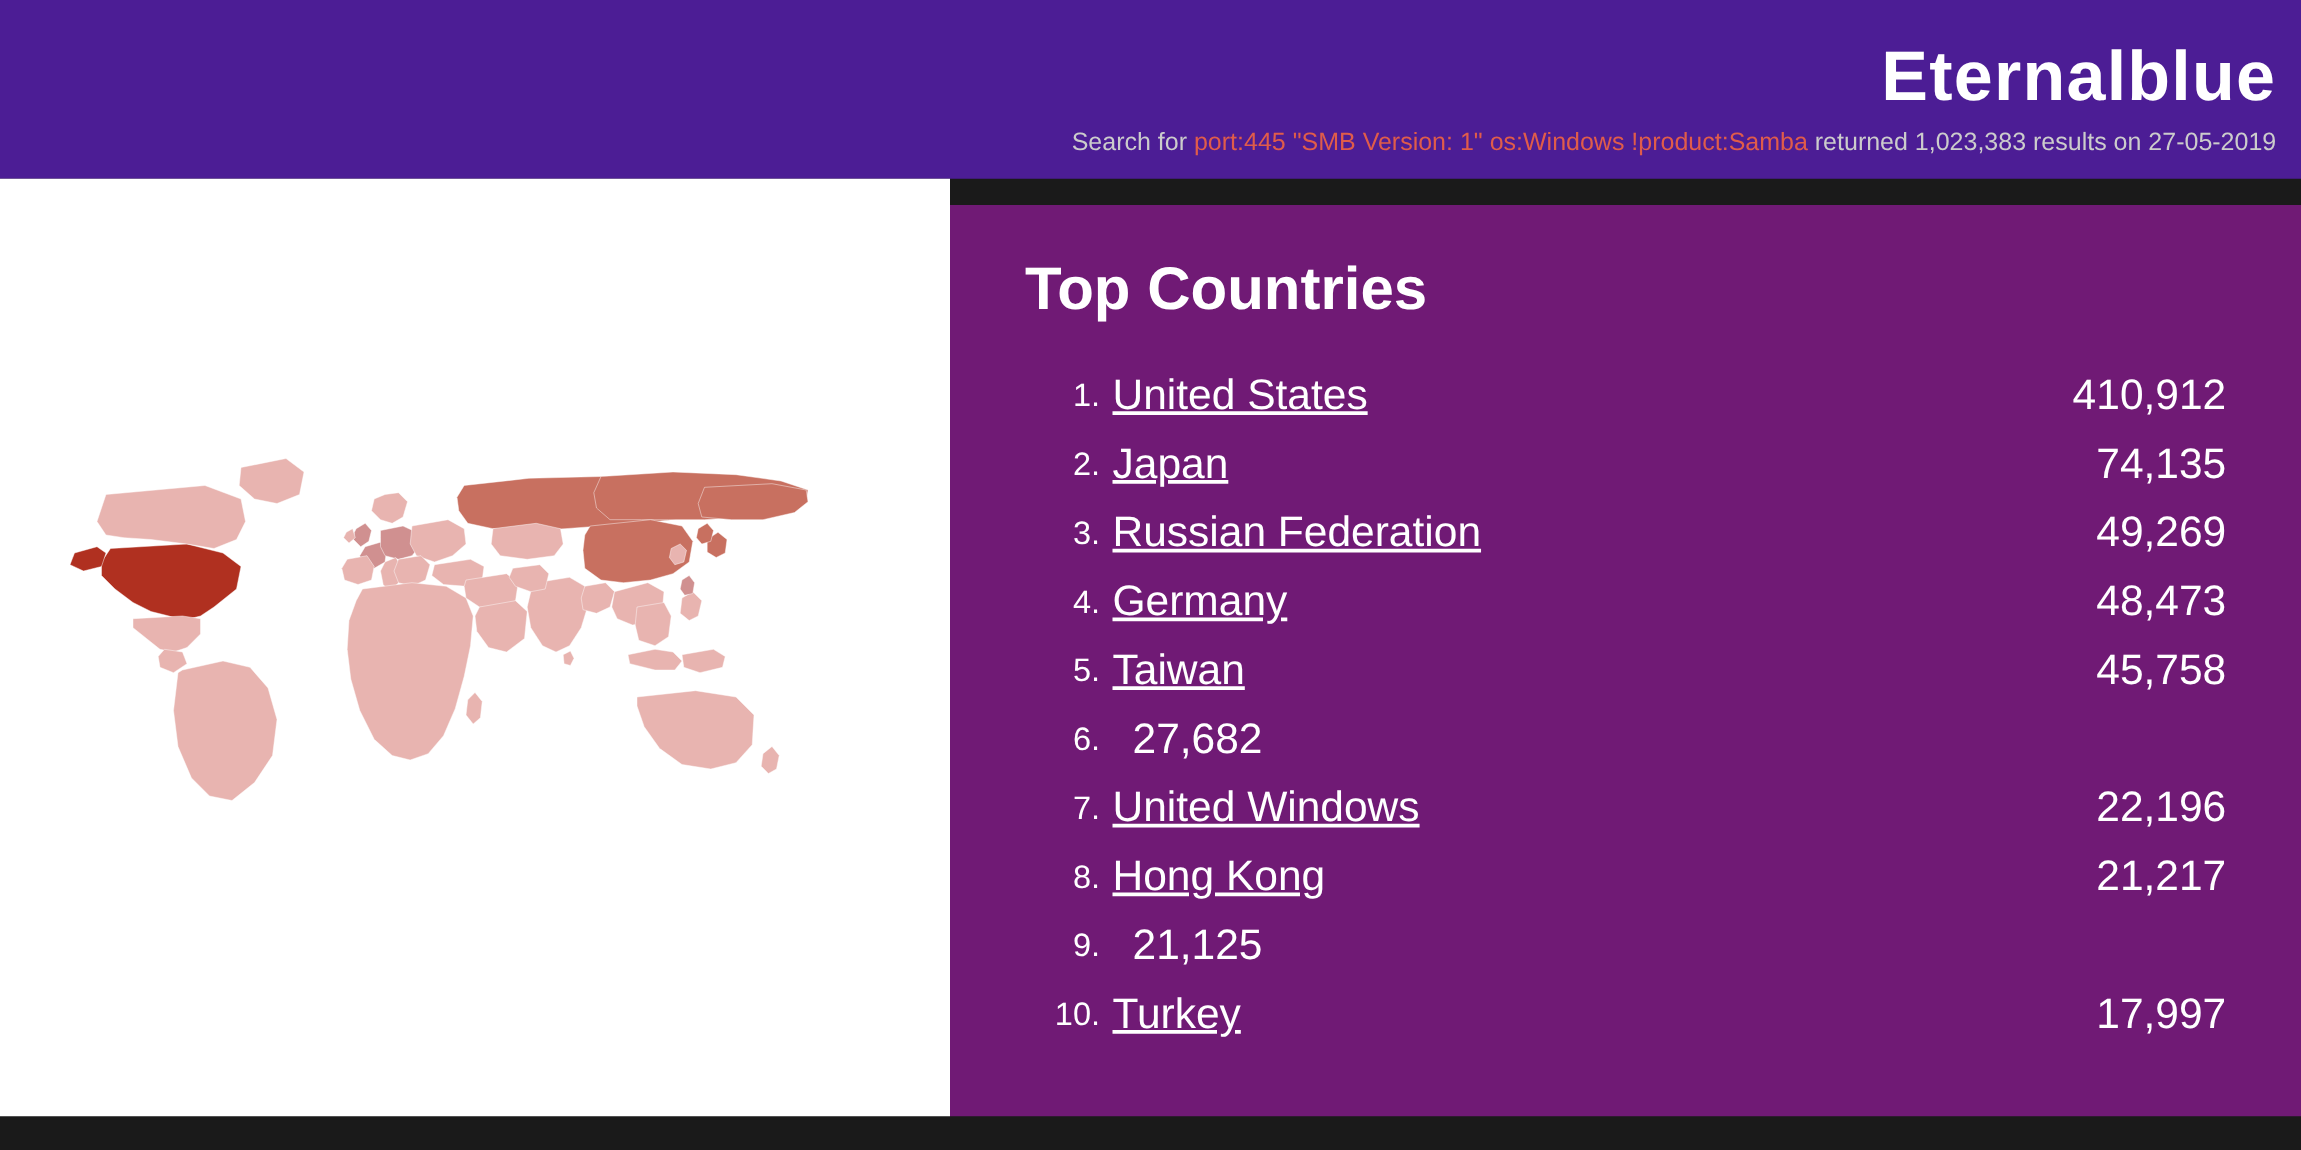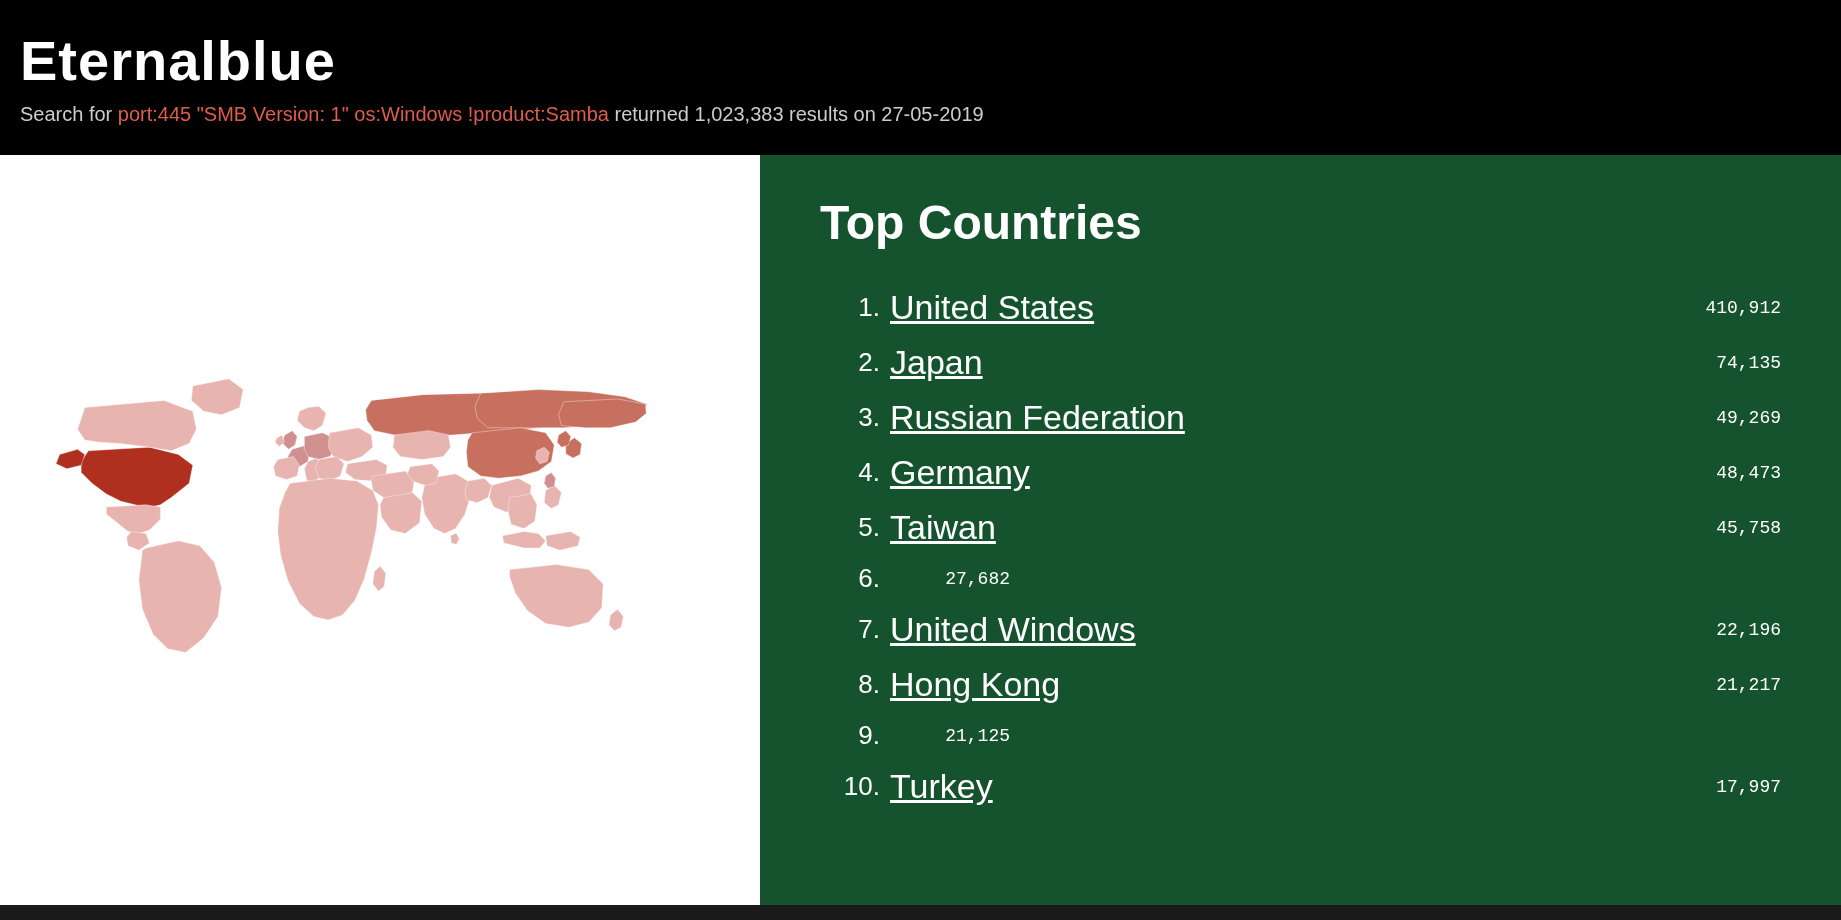--- a/index.html
+++ b/index.html
@@ -6,23 +6,23 @@
     body {
       font-family: 'Arial', sans-serif;
       background: #1a1a1a;
       width: 1841px;
       min-height: 920px;
       overflow: hidden;
     }
 
     
     #header {
-      background: #000000;
-      text-align: left;
-      padding: 28px 20px 29px;
+      background: #4c1d95;
+      text-align: right;
+      padding: 28px 20px 17px;
     }
     #header h1 {
       color: #ffffff;
       font-size: 56px;
       font-weight: bold;
       letter-spacing: 1px;
     }
     #header p {
       color: #cccccc;
       font-size: 20px;
@@ -50,22 +50,23 @@
     }
 
     #map-section svg {
       width: 720px;
       height: 680px;
     }
 
     
     #countries-section {
       flex: 1;
-      background: #14532d;
+      background: #701a75;
       padding: 40px 60px;
+      margin-top: 21px;
     }
 
     #countries-section h2 {
       color: #ffffff;
       font-size: 48px;
       font-weight: bold;
       margin-bottom: 30px;
     }
 
     .country-list {
@@ -89,25 +90,24 @@
 
     .country-name {
       color: #ffffff;
       font-size: 34px;
       flex: 1;
       text-decoration: underline;
     }
 
     .country-count {
       color: #ffffff;
-      font-size: 18px;
+      font-size: 34px;
       font-weight: normal;
       text-align: right;
       min-width: 120px;
-      font-family: Liberation Mono, monospace;
     }
 
     
     .land {
       fill: #e8b4b0;
       stroke: #ffffff;
       stroke-width: 0.5;
     }
     .land-us {
       fill: #b03020;

